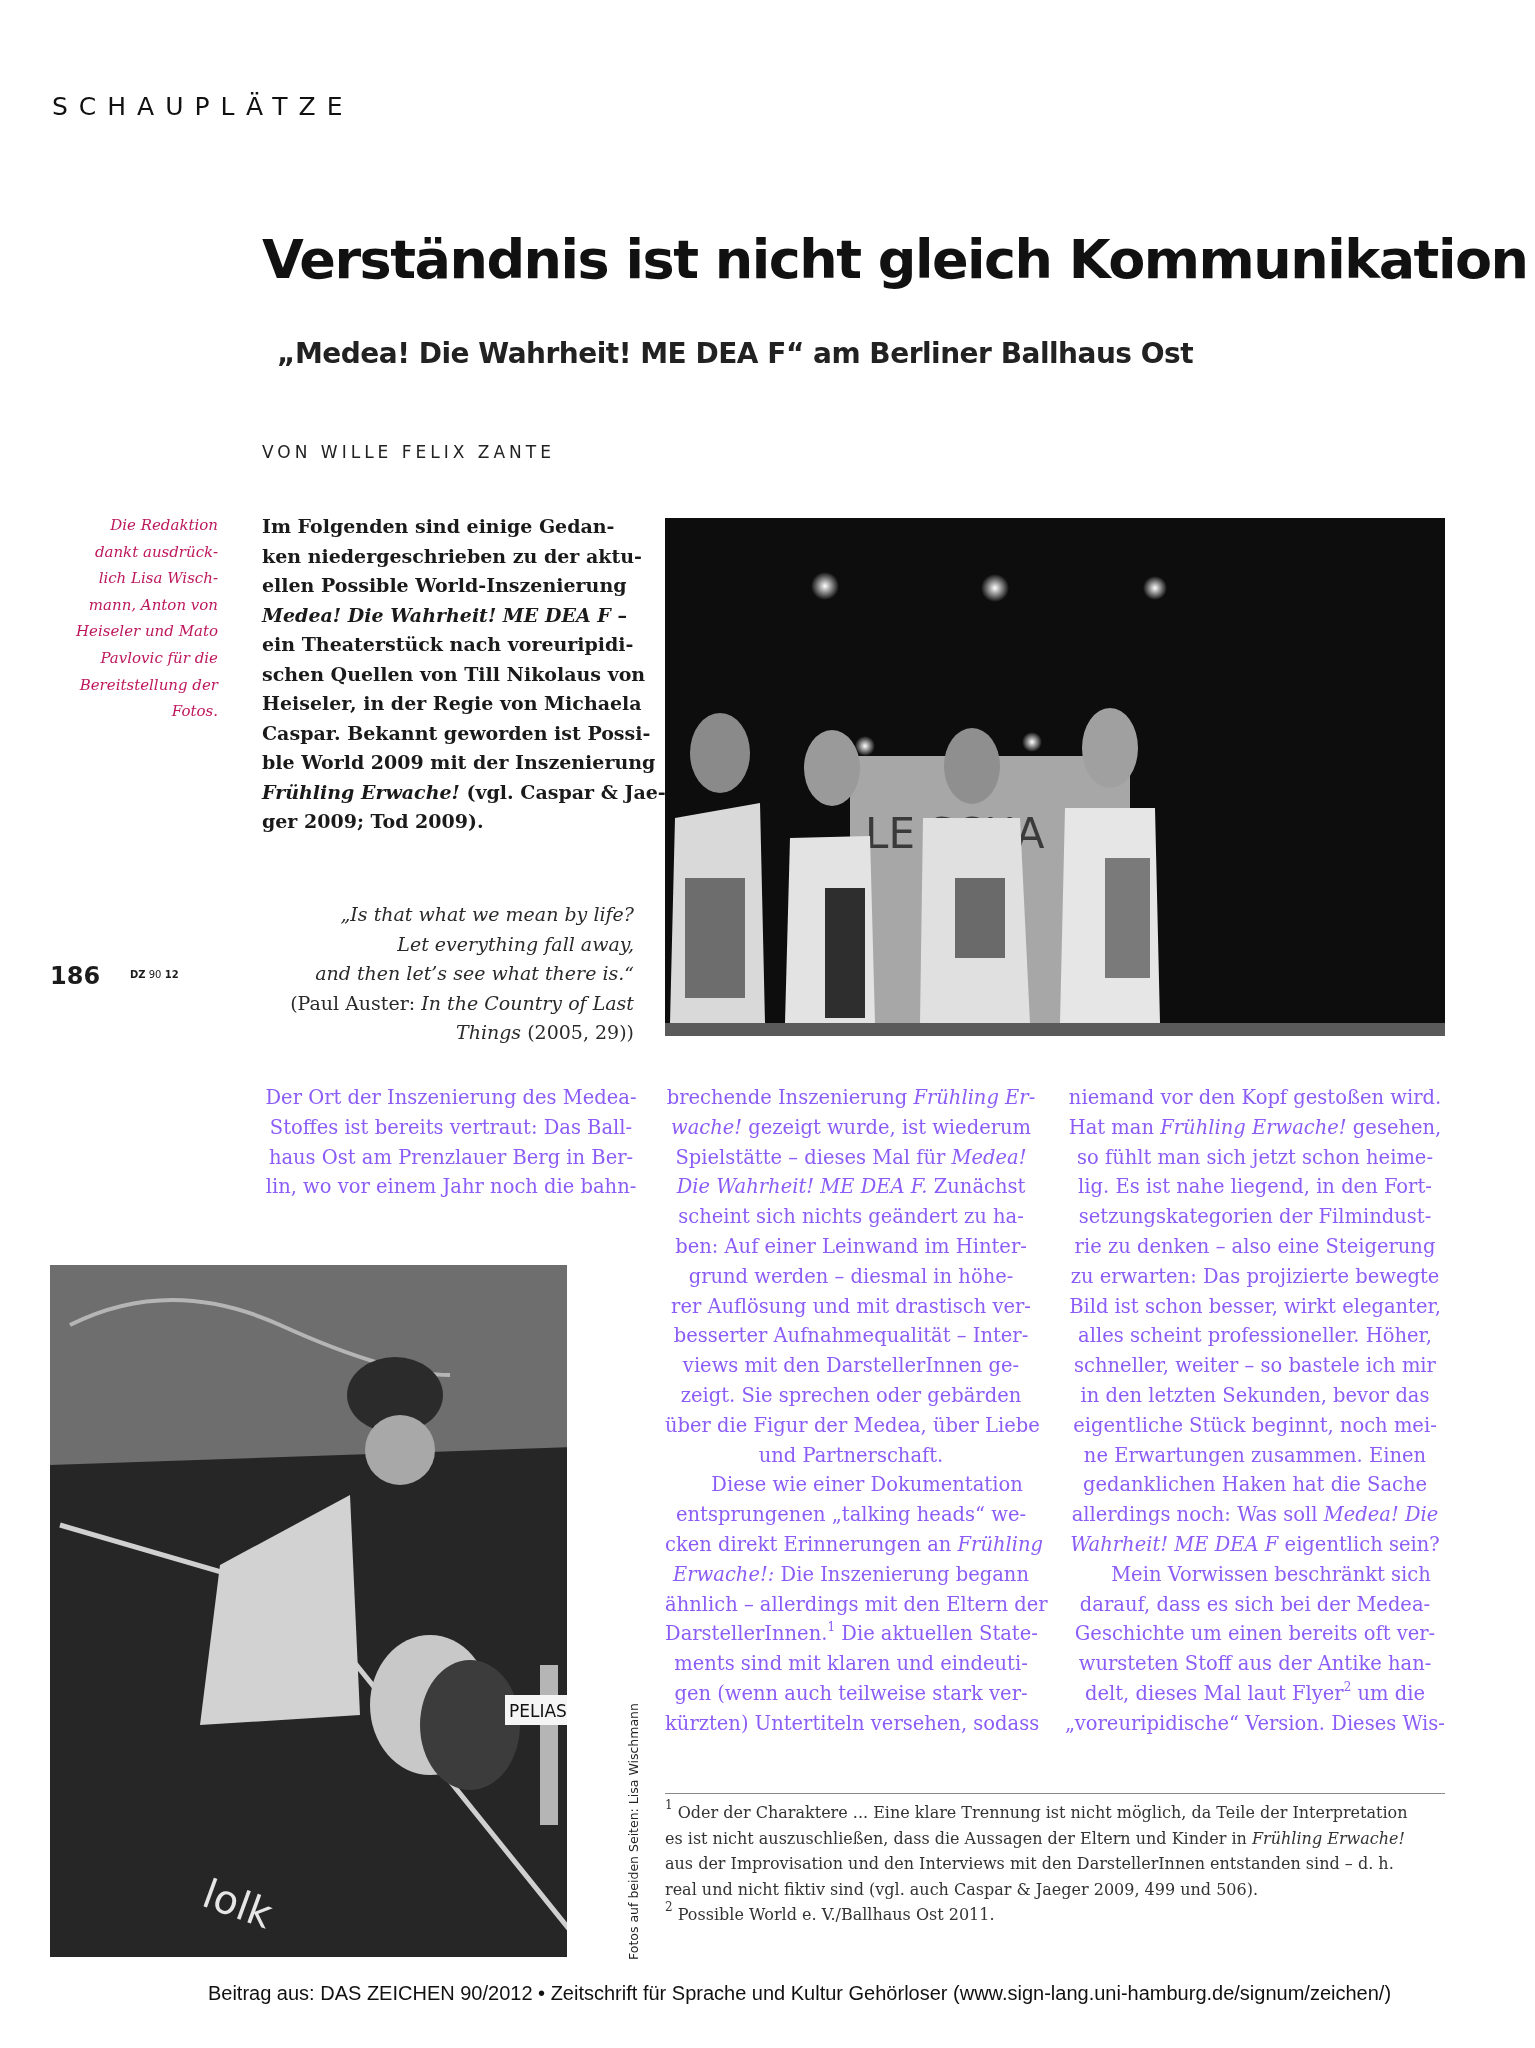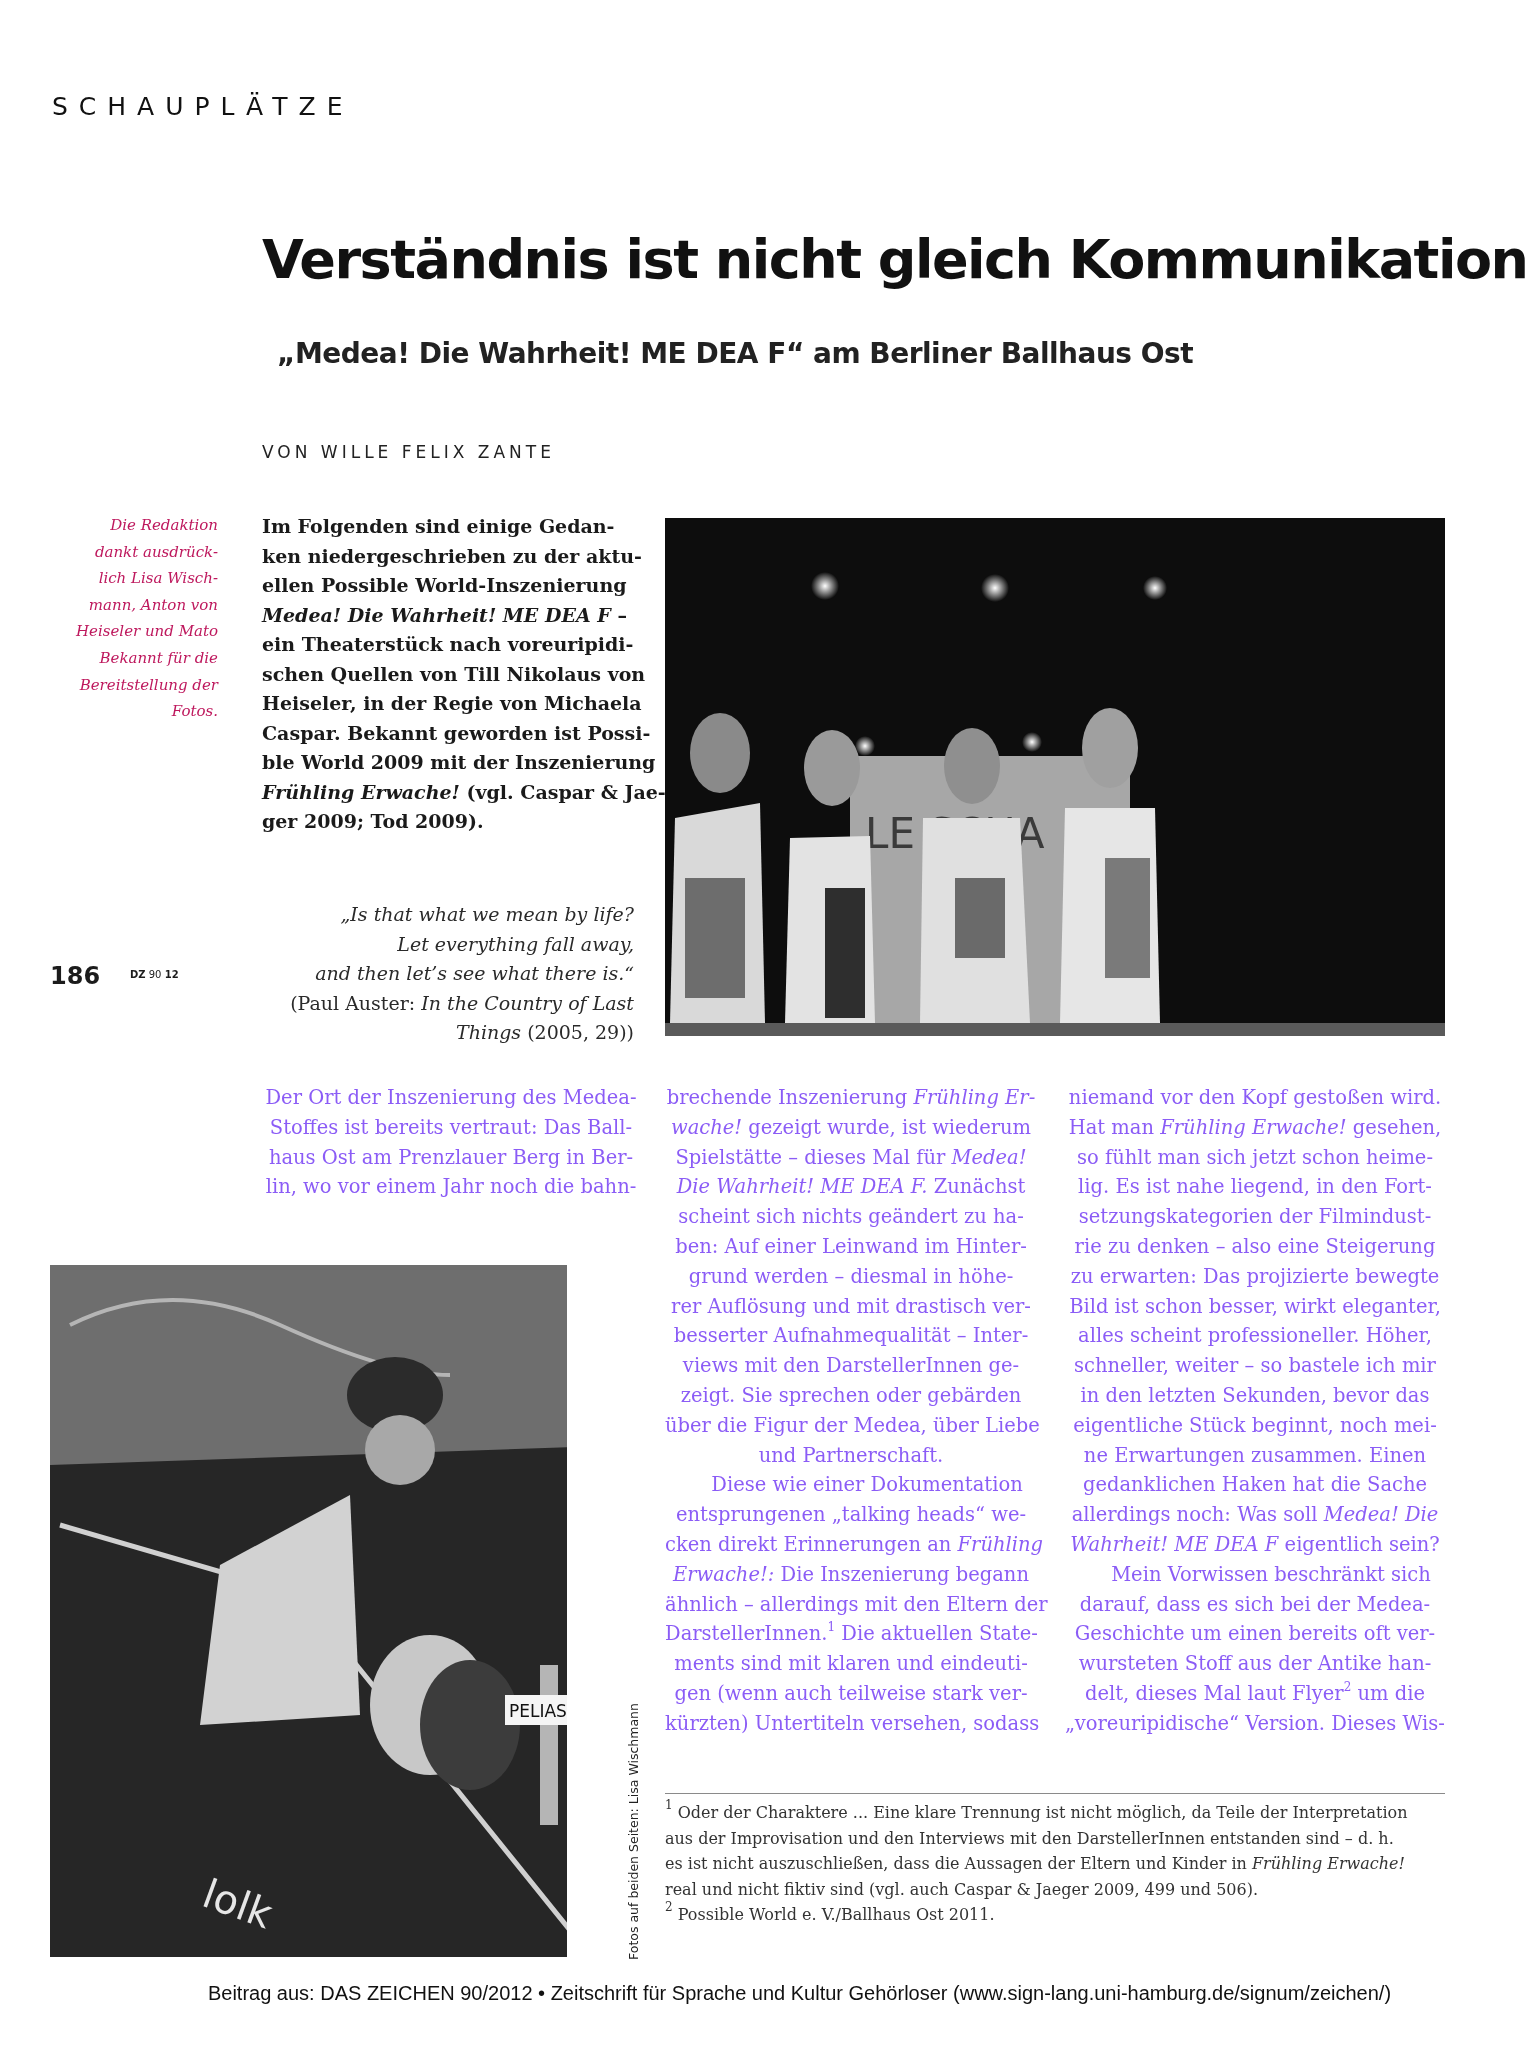--- a/index.html
+++ b/index.html
@@ -41,21 +41,21 @@
 <h1 class="abs title" style="margin:0">Verständnis ist nicht gleich Kommunikation</h1>
 <h2 class="abs subtitle" style="margin:15px">„Medea! Die Wahrheit! ME DEA F“ am Berliner Ballhaus Ost</h2>
 <div class="abs byline">VON WILLE FELIX ZANTE</div>
 
 <div class="abs thanks" id="thanks">
     <p>Die Redaktion</p>
     <p>dankt ausdrück-</p>
     <p>lich Lisa Wisch-</p>
     <p>mann, Anton von</p>
     <p>Heiseler und Mato</p>
-    <p>Bekannt für die</p>
+    <p>Pavlovic für die</p>
     <p>Bereitstellung der</p>
     <p>Fotos.</p>
   </div>
 
 <div class="abs lead" id="lead">
     <p><span>Im Folgenden sind einige Gedan-</span></p>
     <p><span>ken niedergeschrieben zu der aktu-</span></p>
     <p><span>ellen Possible World-Inszenierung</span></p>
     <p><i>Medea! Die Wahrheit! ME DEA F</i><span> –</span></p>
     <p><span>ein Theaterstück nach voreuripidi-</span></p>
@@ -192,19 +192,19 @@
     <p><span>darauf, dass es sich bei der Medea-</span></p>
     <p><span>Geschichte um einen bereits oft ver-</span></p>
     <p><span>wursteten Stoff aus der Antike han-</span></p>
     <p><span>delt, dieses Mal laut Flyer</span><sup>2</sup><span> um die</span></p>
     <p><span>„voreuripidische“ Version. Dieses Wis-</span></p>
   </div>
 
 <div class="abs fnrule"></div>
 <div class="abs footnotes" id="footnotes">
     <p><sup>1</sup> <span>Oder der Charaktere ... Eine klare Trennung ist nicht möglich, da Teile der Interpretation</span></p>
+    <p><span>es ist nicht auszuschließen, dass die Aussagen der Eltern und Kinder in </span><i>Frühling Erwache!</i></p>
     <p><span>aus der Improvisation und den Interviews mit den DarstellerInnen entstanden sind – d. h.</span></p>
-    <p><span>es ist nicht auszuschließen, dass die Aussagen der Eltern und Kinder in </span><i>Frühling Erwache!</i></p>
     <p><span>real und nicht fiktiv sind (vgl. auch Caspar &amp; Jaeger 2009, 499 und 506).</span></p>
     <p><sup>2</sup> <span>Possible World e. V./Ballhaus Ost 2011.</span></p>
   </div>
 
 <div class="abs footer">Beitrag aus: DAS ZEICHEN 90/2012 • Zeitschrift für Sprache und Kultur Gehörloser (www.sign-lang.uni-hamburg.de/signum/zeichen/)</div>
 
 </body></html>

